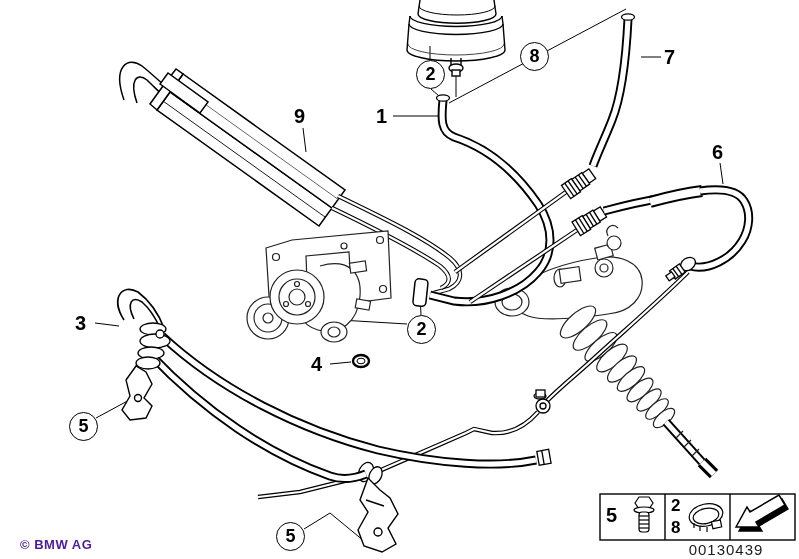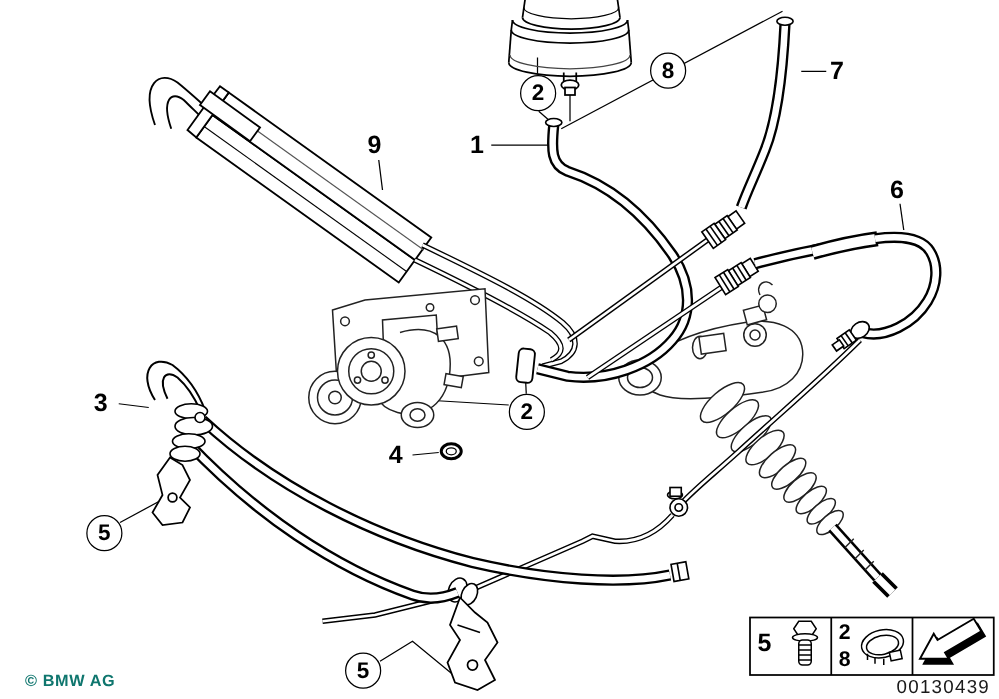--- a/index.html
+++ b/index.html
@@ -5,23 +5,23 @@
   html,body{margin:0;padding:0;background:#fff;}
   #stage{position:relative;width:799px;height:559px;background:#fff;overflow:hidden;
          font-family:"Liberation Sans",sans-serif;}
   #art{position:absolute;left:0;top:0;}
   .lbl{position:absolute;font-weight:bold;font-size:20px;color:#000;line-height:1;
        cursor:pointer;}
   .clbl{position:absolute;width:29px;height:29px;border:1.7px solid #000;border-radius:50%;
         background:#fff;font-weight:bold;font-size:18px;color:#000;display:flex;
         align-items:center;justify-content:center;cursor:pointer;box-sizing:border-box;}
   .legnum{position:absolute;font-weight:bold;color:#000;line-height:1;}
-  .foot{position:absolute;color:#0f766e;}
+  .foot{position:absolute;color:#4c1d95;}
   #copyright{left:20px;top:537px;font-size:13px;font-weight:bold;letter-spacing:.5px;}
-  #imgnum{left:660px;top:541px;width:132px;text-align:right;font-size:15px;
+  #imgnum{left:660px;top:541px;width:132px;text-align:center;font-size:15px;
           letter-spacing:1px;color:#1a1a1a;}
 </style>
 </head>
 <body>
 
 <div id="stage">
 
 <svg id="art" width="799" height="559" viewBox="0 0 799 559">
 
   <g stroke="#000" stroke-width="1" fill="none">

